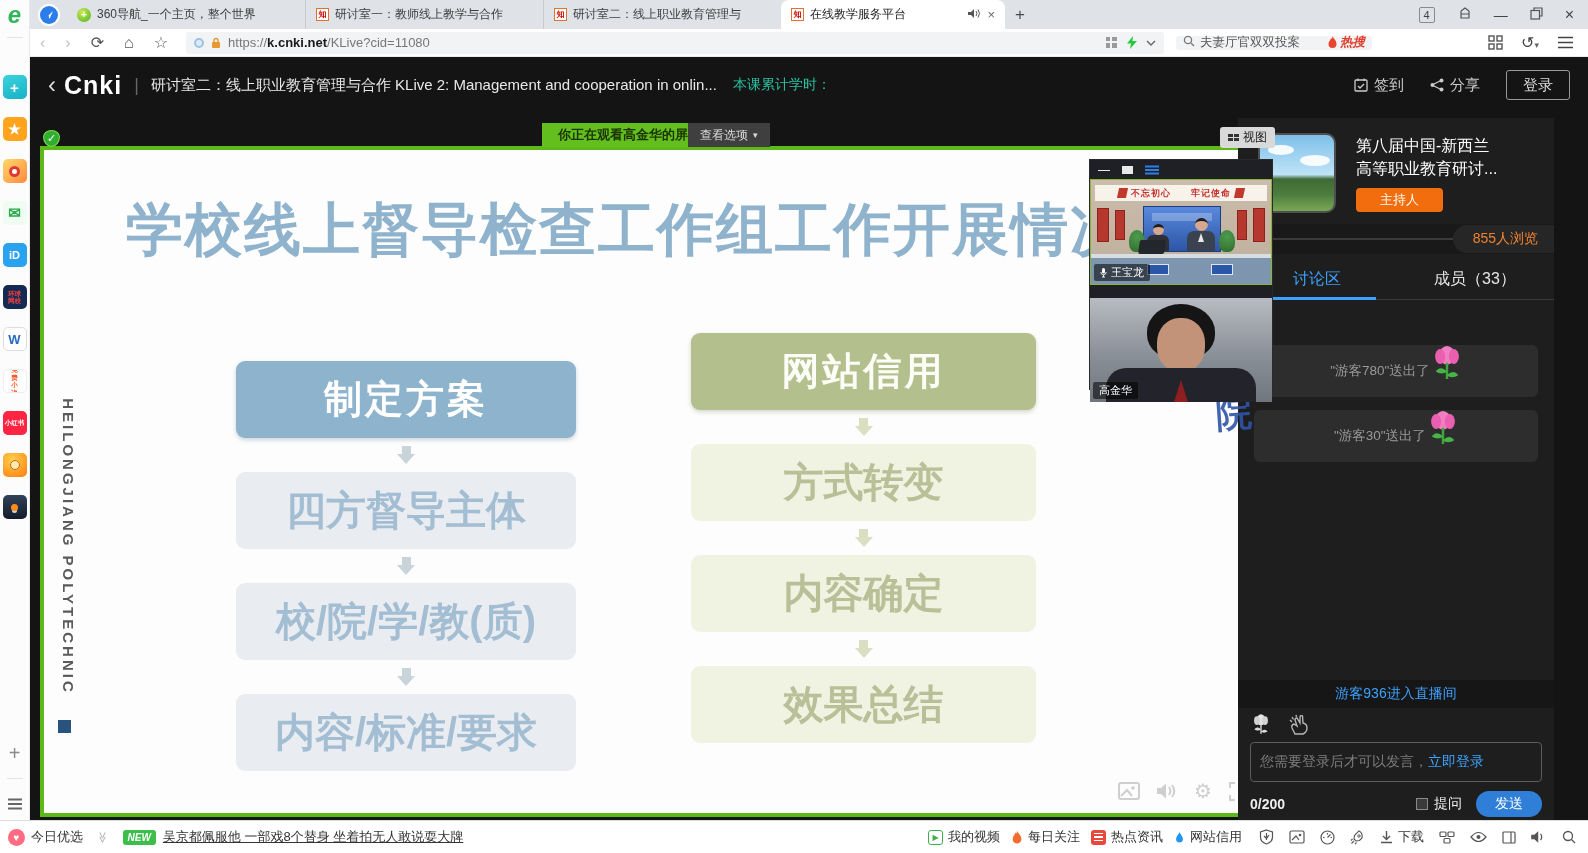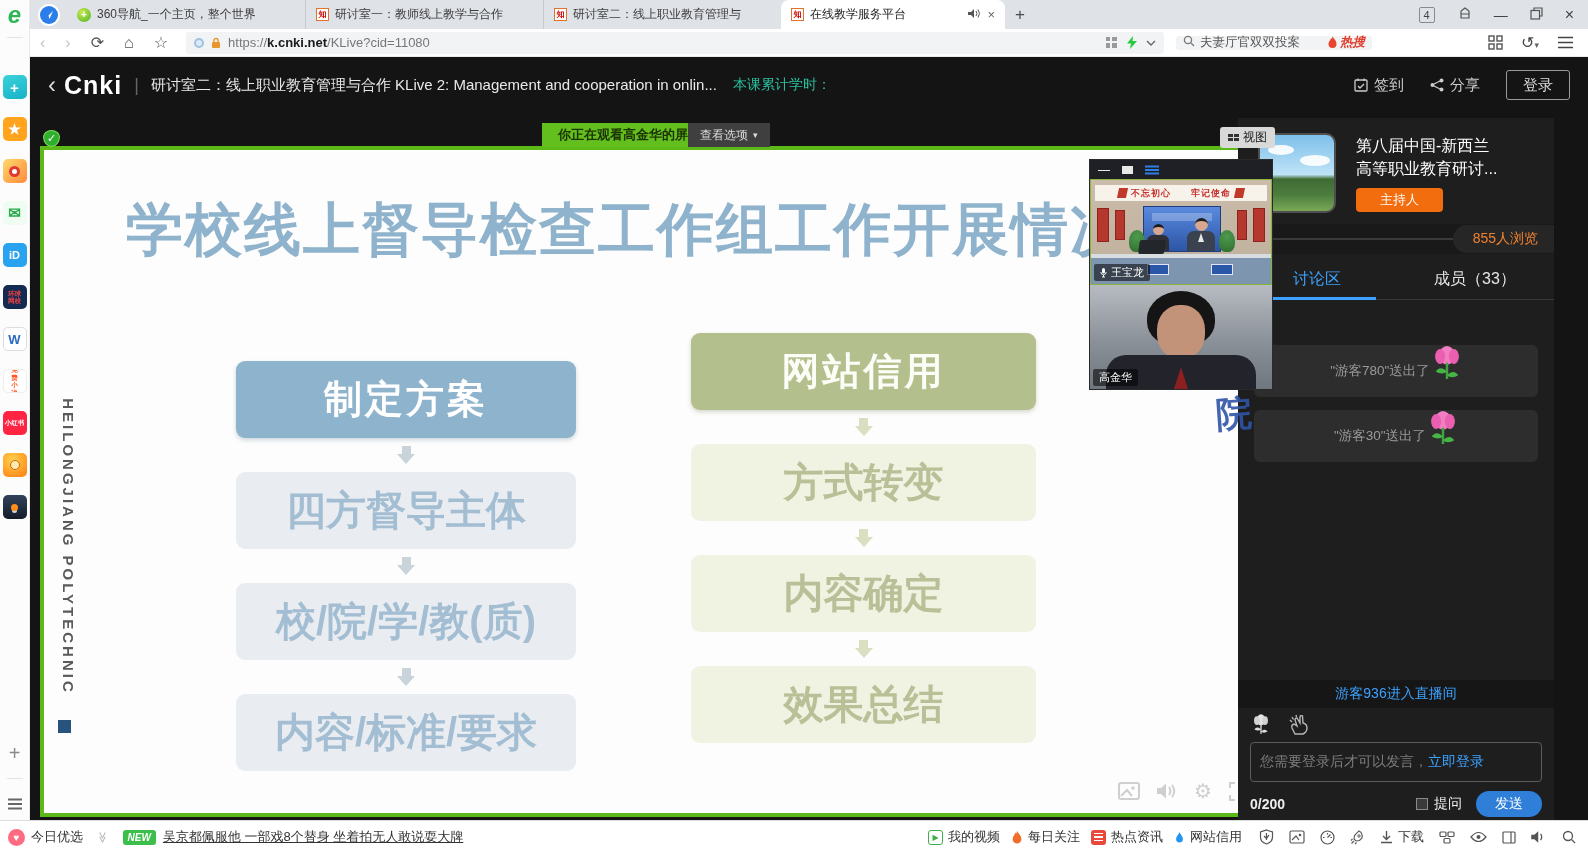--- a/index.html
+++ b/index.html
@@ -122,21 +122,21 @@
   .pers { position:absolute; }
   .head { border-radius:50%; background:#d7a78f; border-top:3px solid #1d1d1d; }
   .bodyA { background:#2f2f38; border-radius:6px 6px 0 0; }
   .bodyB { background:#39424e; border-radius:7px 7px 0 0; position:relative; }
   .bodyB i { position:absolute; left:11px; top:2px; width:6px; height:9px; background:#e8e8e8; clip-path:polygon(50% 0,100% 100%,0 100%); }
   .laptop { position:absolute; left:48px; top:60px; width:26px; height:14px; background:#23262b; transform:skewX(-8deg); border-radius:2px; }
   .desk { position:absolute; left:0; bottom:0; width:100%; height:30px; background:#7e95b0; border-top:4px solid #d8dde2; }
   .placard { position:absolute; top:6px; width:22px; height:11px; background:#2b57a8; border:1px solid #dfe6f2; }
   .pc1 { left:56px; } .pc2 { left:120px; }
   .nametag { position:absolute; left:3px; bottom:3px; background:rgba(0,0,0,.55); color:#fff; font-size:11px; padding:1px 6px; border-radius:2px; display:flex; align-items:center; gap:4px; z-index:5; }
-  .feed2 { height:104px; background:linear-gradient(180deg,#b8bcc2,#8a9098 55%,#70767e); }
+  .feed2 { height:104px; background:linear-gradient(180deg,#b8bcc2,#8a9098 55%,#70767e);margin-top:13px; }
   .hair { position:absolute; left:57px; top:6px; width:68px; height:56px; background:#151515; border-radius:50% 50% 45% 45%; }
   .face { position:absolute; left:67px; top:20px; width:48px; height:54px; background:#c39379; border-radius:46%; }
   .torso { position:absolute; left:16px; bottom:-6px; width:150px; height:40px; background:#23242b; border-radius:20px 20px 0 0; }
   .shirt { position:absolute; left:84px; bottom:0; width:14px; height:22px; background:#8c1f1f; clip-path:polygon(50% 0,100% 100%,0 100%); }
 
   
   .sidebar { position:absolute; left:1208px; top:61px; width:316px; height:702px; background:#1e1e1e; z-index:20; }
   .thumb { position:absolute; left:20px; top:15px; width:78px; height:80px; border:2px solid #4f4f4f; border-radius:10px; overflow:hidden; background:linear-gradient(180deg,#7ec0ea 0%,#bfe3f7 52%,#3f6b34 58%,#4c7c3e 78%,#79a854 100%); }
   .cloud { position:absolute; background:#fff; border-radius:50%; opacity:.9; }
   .c1 { left:8px; top:10px; width:26px; height:10px; } .c2 { left:40px; top:20px; width:30px; height:11px; }

